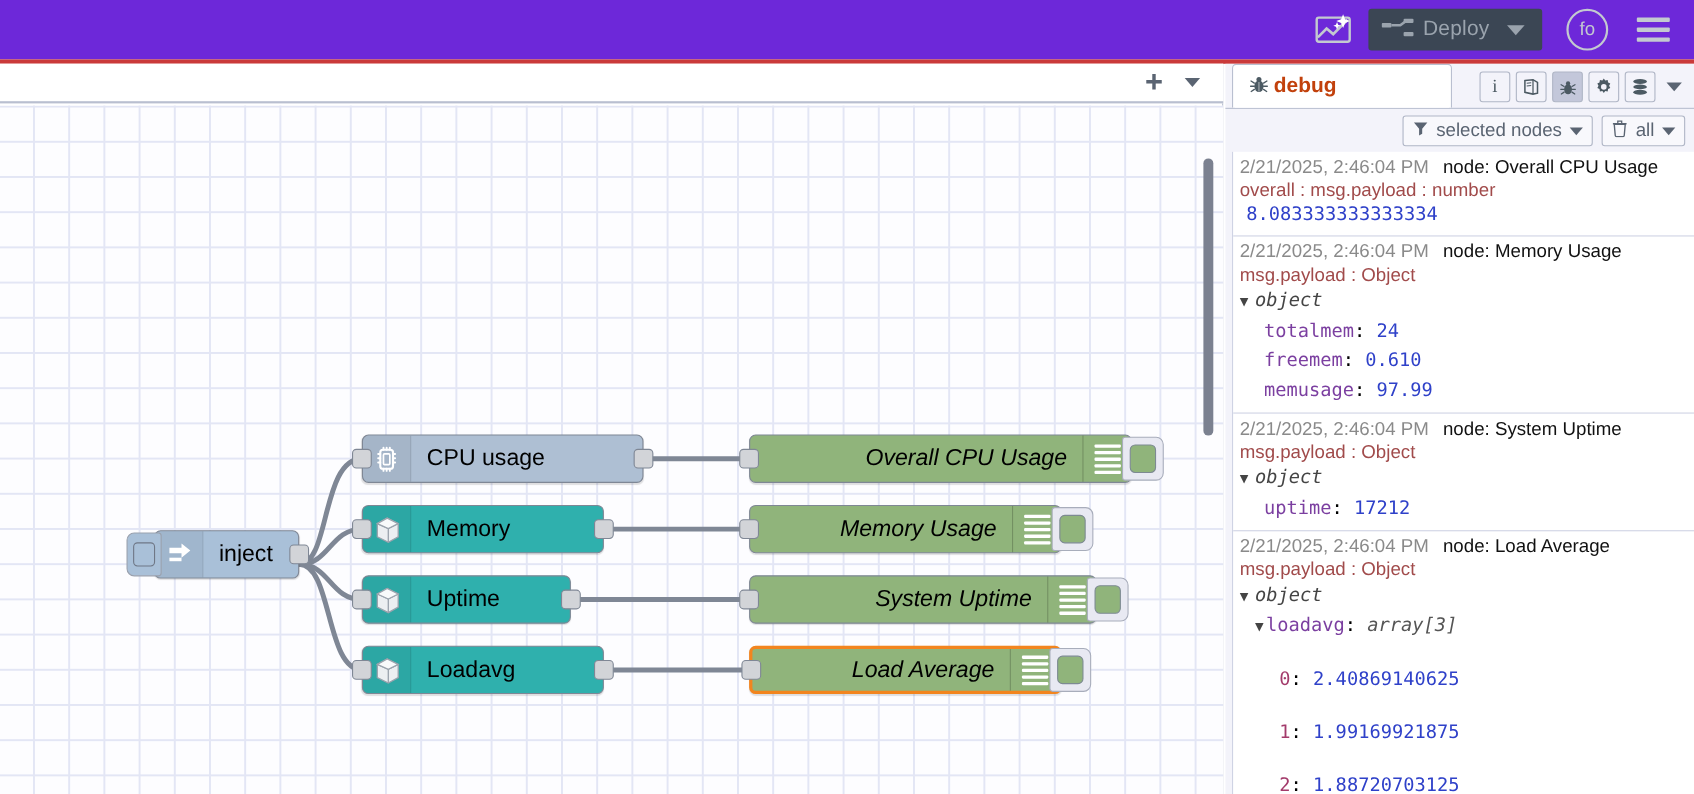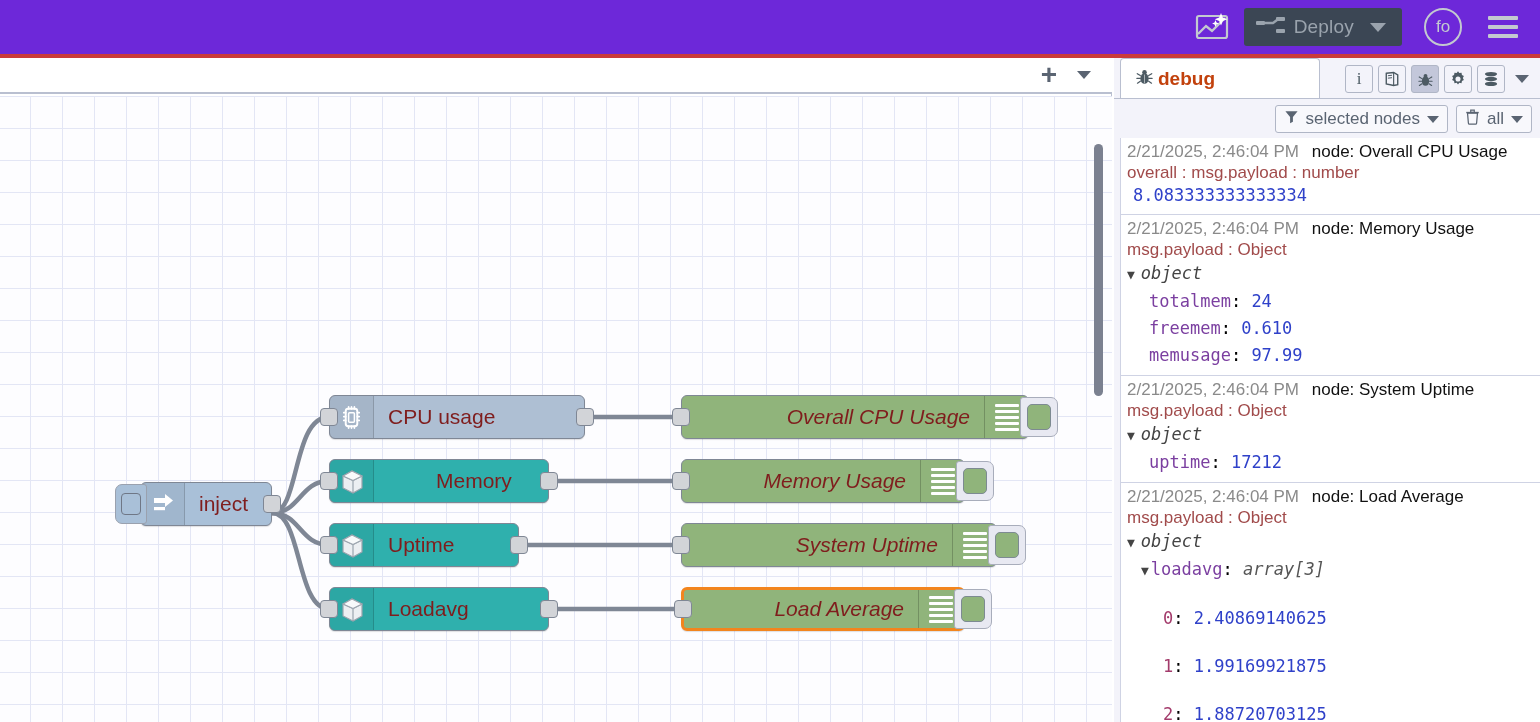--- a/index.html
+++ b/index.html
@@ -118,21 +118,21 @@
 
   .node-icon-box {
     width: 44px; height: 100%;
     border-right: 1.5px solid rgba(0,0,0,.16);
     border-radius: 4px 0 0 4px;
     display: flex; align-items: center; justify-content: center;
     background: rgba(0,0,0,.05);
     flex: 0 0 44px;
   }
   .node-label {
-    flex: 1; padding: 0 14px; font-size: 21px; color: #7f1d1d;
+    flex: 1; padding: 0 14px; font-size: 21px; color: #000000;
     white-space: nowrap;
   }
   .node-label.left  { text-align: left; }
   .node-label.right { text-align: right; font-style: italic; }
 
   .port {
     position: absolute; width: 18px; height: 18px;
     background: #d2d4d8; border: 1.5px solid #7f8795; border-radius: 4px;
     top: 50%; transform: translateY(-50%);
   }
@@ -364,21 +364,21 @@
             <g stroke="#fff" stroke-width="1.8" stroke-linecap="round">
               <path d="M6 9 h2 M6 13 h2 M6 17 h2 M20 9 h2 M20 13 h2 M20 17 h2"></path>
               <path d="M11 3 v2 M14 3 v2 M17 3 v2 M11 23 v2 M14 23 v2 M17 23 v2"></path>
             </g>
           </svg>
         </div>
         <div class="node-label left">CPU usage</div>
         <div class="port out"></div>
       </div>
 
-      <div class="node teal" style="left:329px; top:363px; width:220px;gap:48px;">
+      <div class="node teal" style="left:329px; top:363px; width:220px;">
         <div class="port in"></div>
         <div class="node-icon-box">
           <svg viewBox="0 0 28 28" width="28" height="28">
             <path d="M5 9 L14 4 L24 9 L24 21 L15 26 L5 21 Z" fill="#eceff2" stroke="#9aa3ad" stroke-width="1.2"></path>
             <path d="M5 9 L15 13.5 L24 9" fill="none" stroke="#9aa3ad" stroke-width="1.2"></path>
             <path d="M15 13.5 L15 26" fill="none" stroke="#9aa3ad" stroke-width="1.2"></path>
             <path d="M5 9 L14 4 L24 9 L15 13.5 Z" fill="#f8fafb" stroke="#9aa3ad" stroke-width="1.1"></path>
           </svg>
         </div>
         <div class="node-label left">Memory</div>

